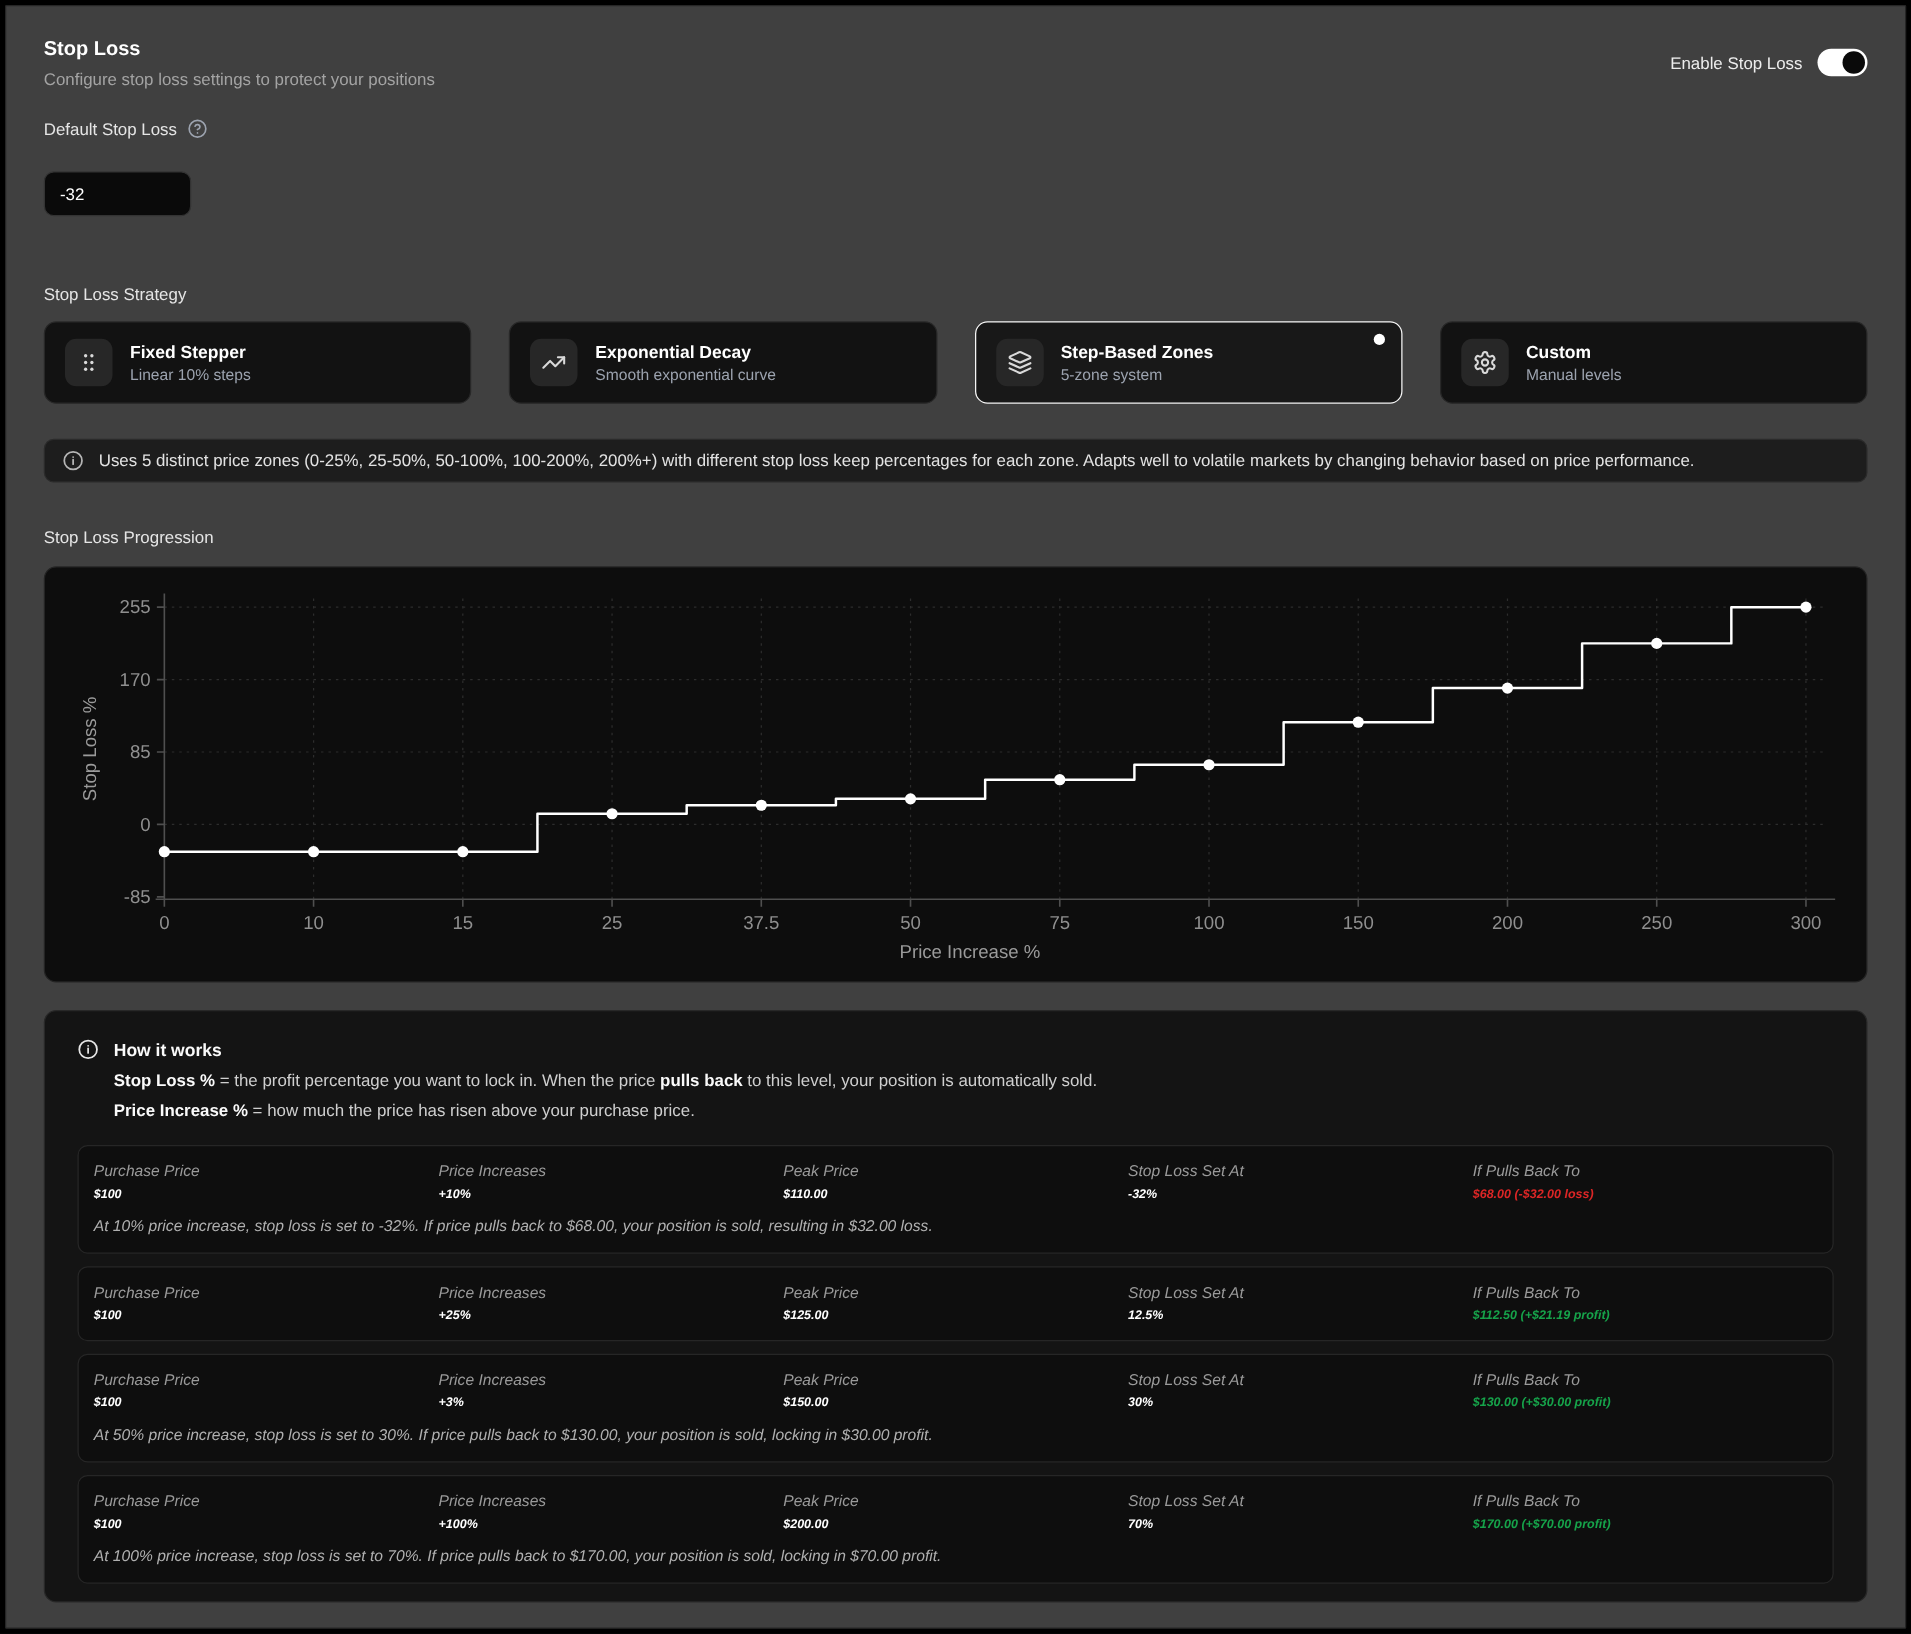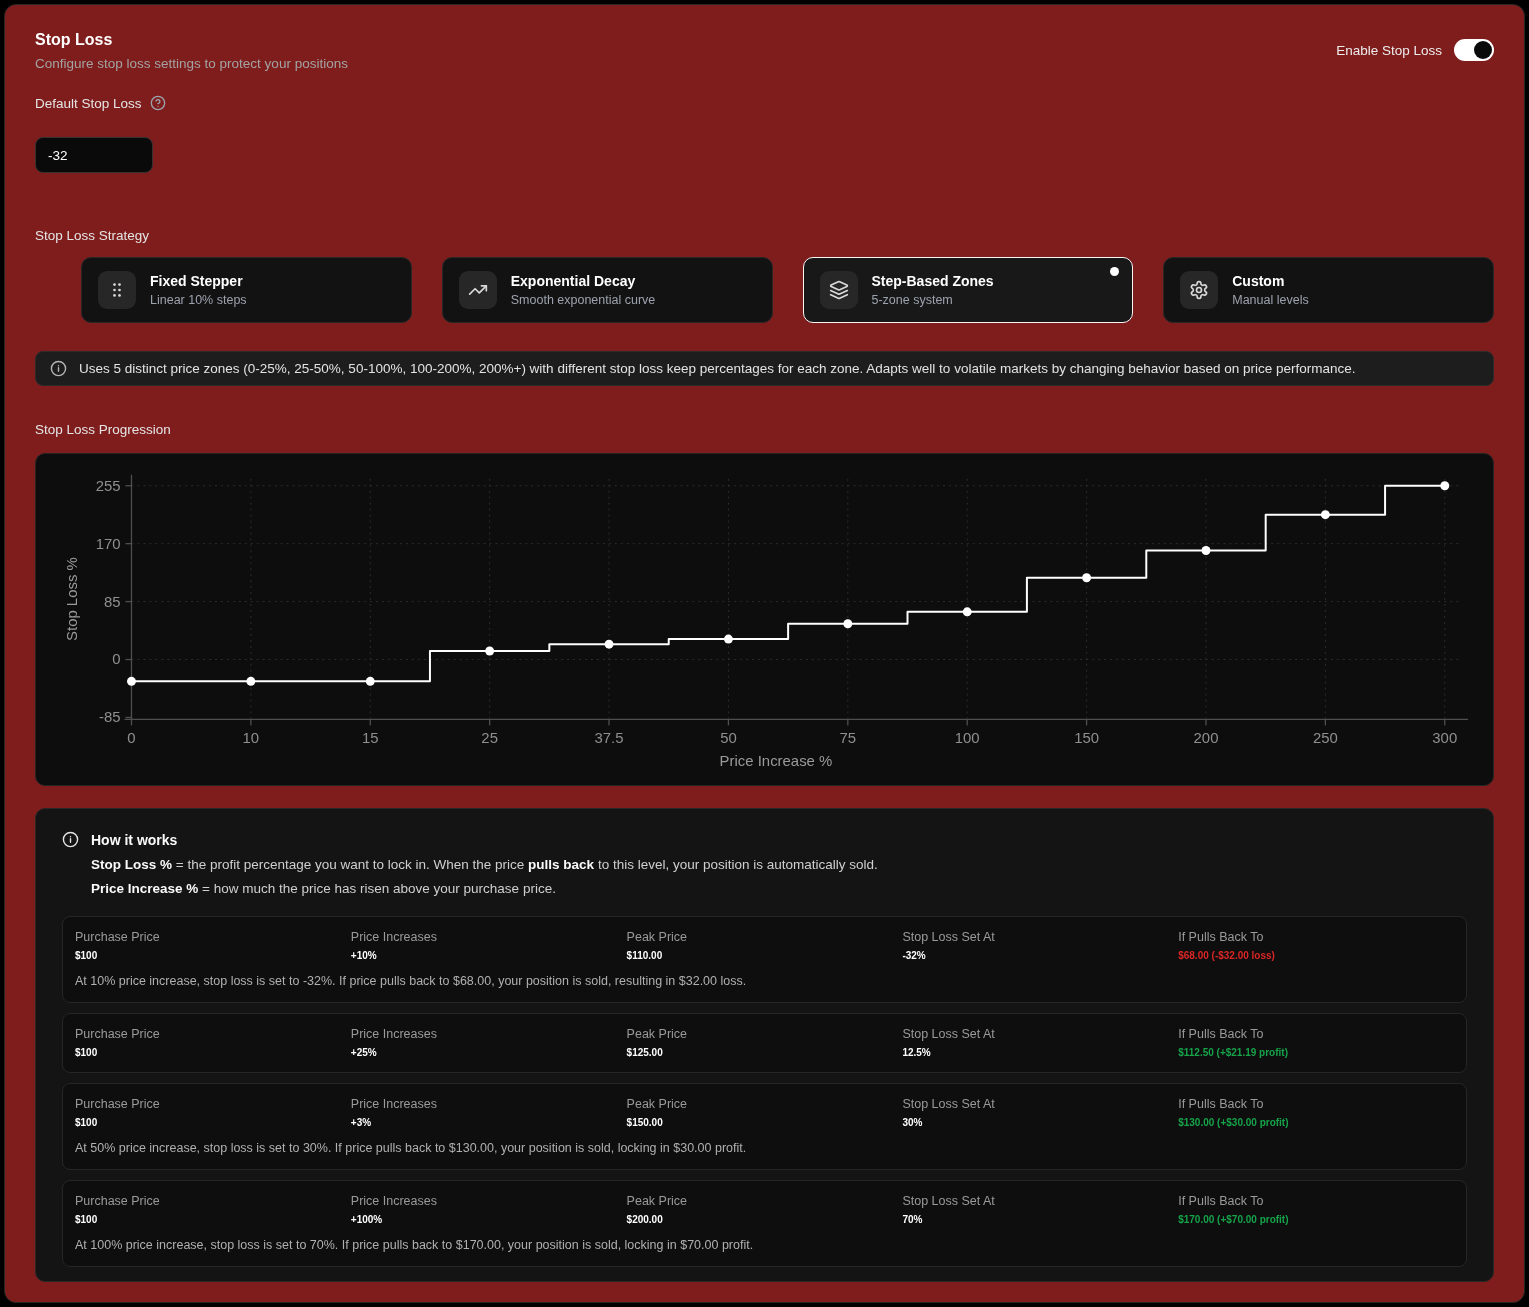--- a/index.html
+++ b/index.html
@@ -1,18 +1,18 @@
 <!DOCTYPE html>
 <html><head>
 <meta charset="utf-8">
 <style>
   * { box-sizing: border-box; margin: 0; padding: 0; }
   html,body { width:1529px; height:1307px; background:#000; font-family:"Liberation Sans", sans-serif; }
-  .page { position:relative; margin:4px; width:1521px; height:1299px; background:#7f1d1d;
-          border:1px solid #262626; border-radius:12px; padding:26px 30px 0; overflow:hidden; }
+  .page { position:relative; margin:4px; width:1521px; height:1299px; background:#404040;
+          border:1px solid #262626; border-radius:1px; padding:26px 30px 0; overflow:hidden; }
 
   
   .header-row { display:flex; justify-content:space-between; align-items:flex-start; }
   .page-title { color:#fff; font-size:16px; font-weight:bold; }
   .page-subtitle { color:#a3a3a3; font-size:13.5px; margin-top:7px; }
   .enable-row { display:flex; align-items:center; gap:12px; margin-top:8px; }
   .enable-label { color:#ededed; font-size:13.5px; }
   .toggle { position:relative; width:40px; height:22px; border-radius:11px; background:#3a3a3a; cursor:pointer; }
   .toggle.on { background:#fff; }
   .toggle .knob { position:absolute; top:2px; left:2px; width:18px; height:18px; border-radius:50%; background:#555; transition:left .1s; }
@@ -21,21 +21,21 @@
   
   .field-label-row { display:flex; align-items:center; gap:8px; margin-top:24px; }
   .field-label { color:#e5e5e5; font-size:13.5px; }
   .help { color:#9ca3af; display:inline-flex; }
   .input { margin-top:26px; width:118px; height:36px; background:#0a0a0a; border:1px solid #333;
            border-radius:8px; color:#fff; font-size:13.5px; padding:0 12px; font-family:inherit; outline:none; display:block; }
 
   
   .section-label { color:#e5e5e5; font-size:13.5px; }
   .lbl-strategy { margin-top:55px; }
-  .cards { display:flex; gap:30px; margin-top:14px;margin-left:46px; }
+  .cards { display:flex; gap:30px; margin-top:14px; }
   .card { position:relative; flex:1; height:66px; background:#121212; border:1px solid #282828; border-radius:10px;
           display:flex; align-items:center; gap:14px; padding:0 16px; cursor:pointer; }
   .card.selected { background:#181818; border:1px solid #f5f5f5; }
   .card .sel-dot { position:absolute; top:9px; right:13px; width:9px; height:9px; border-radius:50%; background:#fff; }
   .card-icon { width:38px; height:38px; border-radius:9px; background:#272727; display:flex; align-items:center; justify-content:center; color:#d9d9d9; flex:0 0 auto; }
   .card-title { color:#fff; font-size:14px; font-weight:bold; }
   .card-sub { color:#9ca3af; font-size:12.5px; margin-top:4px; }
 
   
   .info-bar { margin-top:28px; min-height:34px; background:#1d1d1d; border:1px solid #2b2b2b; border-radius:8px;
@@ -54,21 +54,21 @@
   .series-path { fill:none; stroke-width:2; stroke-linejoin:round; }
 
   
   .hiw { margin-top:22px; background:#141414; border:1px solid #282828; border-radius:10px; padding:22px 26px 14px; }
   .hiw-head { display:flex; align-items:center; gap:12px; color:#fff; }
   .hiw-title { font-size:14px; font-weight:bold; color:#fafafa; }
   .hiw-line { margin-left:29px; color:#cfcfcf; font-size:13.5px; margin-top:9px; }
   .hiw-line b { color:#fafafa; }
   .examples { margin-top:20px; display:flex; flex-direction:column; gap:10px; }
   .ex-row { background:#0e0e0e; border:1px solid #262626; border-radius:8px; padding:13px 12px 14px;
-            display:grid; grid-template-columns:repeat(5,1fr); }
+            display:grid; grid-template-columns:repeat(5,1fr);font-style:italic; }
   .ex-col-label { color:#9a9a9a; font-size:12.5px; }
   .ex-col-value { color:#fff; font-size:10px; font-weight:bold; margin-top:6px; }
   .ex-summary { grid-column:1 / -1; color:#b0b0b0; font-size:12.5px; margin-top:13px; }
 </style>
 </head>
 <body>
 
 <div class="page">
 
   <div class="header-row">

